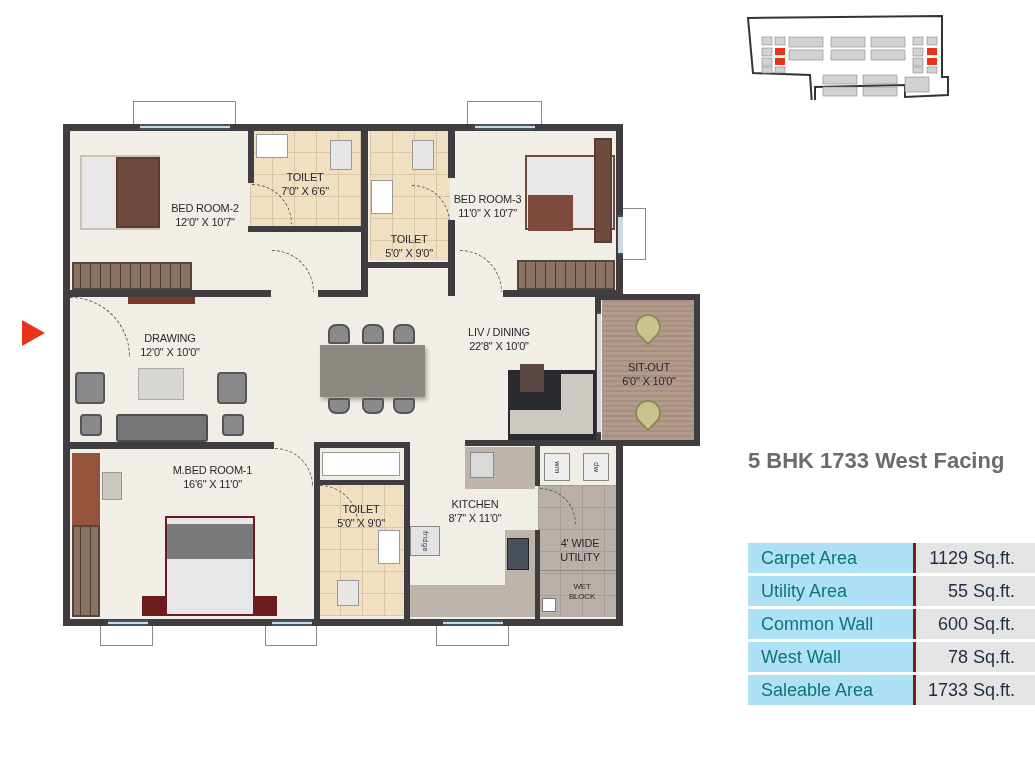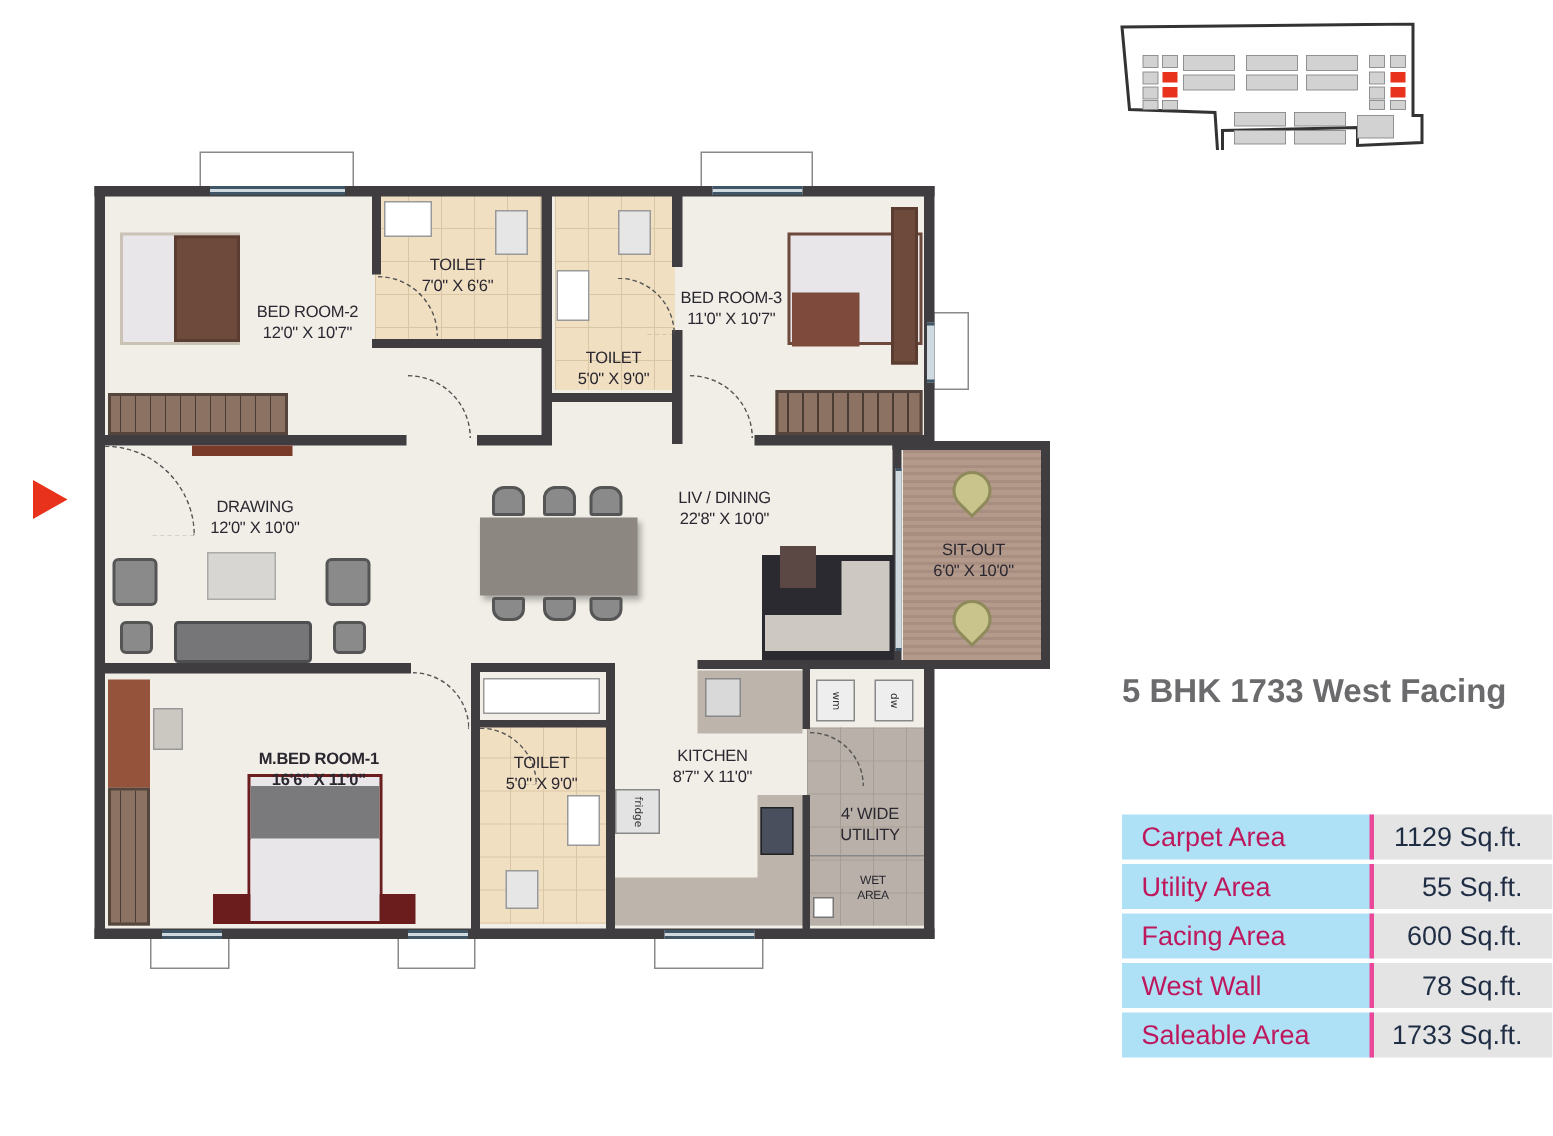--- a/index.html
+++ b/index.html
@@ -25,21 +25,21 @@
      background-image: repeating-linear-gradient(90deg, transparent 0 6px, #4a3b33 6px 7px, transparent 7px 10px); }
   .bed-frame { background: #6d4a3c; border: 2px solid #5a3c30; }
   .sheet { background: #e9e6ea; }
   .chair { background: #8a8a8a; border: 2px solid #555; border-radius: 4px; }
   .sofa { background: #767578; border: 2px solid #4e4d50; border-radius: 3px; }
   .sit-chair { background: #c9c48c; border: 2px solid #8e8a5a; border-radius: 50% 50% 50% 0; transform: rotate(-45deg); }
 
   .title { left: 748px; top: 446px; font-family: "Liberation Sans", sans-serif; font-weight: bold; font-size: 22px; color: #6b6b6e; line-height: 29px; }
   table.area { position: absolute; left: 748px; top: 540px; border-collapse: separate; border-spacing: 0 3px; font-family: "Liberation Sans", sans-serif; font-size: 18px; }
   table.area td { height: 30px; }
-  table.area td.k { background: #aee0f6; color: #be185d; width: 170px; padding-left: 13px; border-right: 3px solid #ec4899; }
+  table.area td.k { background: #aee0f6; color: #0f766e; width: 170px; padding-left: 13px; border-right: 3px solid #7f1d1d; }
   table.area td.v { background: #e4e4e4; color: #1f2d44; width: 120px; text-align: right; padding-right: 20px; }
 </style>
 </head>
 <body>
 
 <svg class="abs" style="left:745px;top:15px" width="205" height="85" viewBox="0 0 205 85">
   <path d="M3 3 L197 1 L197 62 L203 62 L203 80 L160 82 L160 70 L70 72 L70 90 L67 90 L65 60 L8 58 Z" fill="#fff" stroke="#333" stroke-width="2"></path>
   <g fill="#d2d2d2" stroke="#888" stroke-width="0.6">
     <rect x="17" y="22" width="10" height="8"></rect>
       <rect x="30" y="22" width="10" height="8"></rect>
@@ -216,66 +216,66 @@
     <div>5'0" X 9'0"</div>
   </div>
   <div class="abs label" style="left:440px;top:193px;width:95px;">
     <div>BED ROOM-3</div>
     <div>11'0" X 10'7"</div>
   </div>
   <div class="abs label" style="left:120px;top:332px;width:100px;">
     <div>DRAWING</div>
     <div>12'0" X 10'0"</div>
   </div>
-  <div class="abs label" style="left:428px;top:326px;width:110px;">
+  <div class="abs label" style="left:444px;top:326px;width:110px;">
     <div>LIV / DINING</div>
     <div>22'8" X 10'0"</div>
   </div>
   <div class="abs label" style="left:603px;top:361px;width:92px;">
     <div>SIT-OUT</div>
     <div>6'0" X 10'0"</div>
   </div>
-  <div class="abs label" style="left:150px;top:500px;width:125px;font-weight:bold;">
+  <div class="abs label" style="left:150px;top:464px;width:125px;">
     <div>M.BED ROOM-1</div>
     <div>16'6" X 11'0"</div>
   </div>
   <div class="abs label" style="left:322px;top:503px;width:78px;">
     <div>TOILET</div>
     <div>5'0" X 9'0"</div>
   </div>
   <div class="abs label" style="left:430px;top:498px;width:90px;">
     <div>KITCHEN</div>
     <div>8'7" X 11'0"</div>
   </div>
   <div class="abs label" style="left:548px;top:537px;width:64px;">
     <div>4' WIDE</div>
     <div>UTILITY</div>
   </div>
   <div class="abs label" style="left:560px;top:582px;width:44px;font-size:8px;">
     <div>WET</div>
-    <div>AREA</div>
+    <div>BLOCK</div>
   </div>
 </div>
 
 <div class="abs title">
   <div>5 BHK 1733 West Facing</div>
 </div>
 
 <table class="area">
   <tbody>
       <tr>
         <td class="k">Carpet Area</td>
         <td class="v">1129 Sq.ft.</td>
       </tr>
   <tr>
         <td class="k">Utility Area</td>
         <td class="v">55 Sq.ft.</td>
       </tr>
   <tr>
-        <td class="k">Facing Area</td>
+        <td class="k">Common Wall</td>
         <td class="v">600 Sq.ft.</td>
       </tr>
   <tr>
         <td class="k">West Wall</td>
         <td class="v">78 Sq.ft.</td>
       </tr>
   <tr>
         <td class="k">Saleable Area</td>
         <td class="v">1733 Sq.ft.</td>
       </tr>

